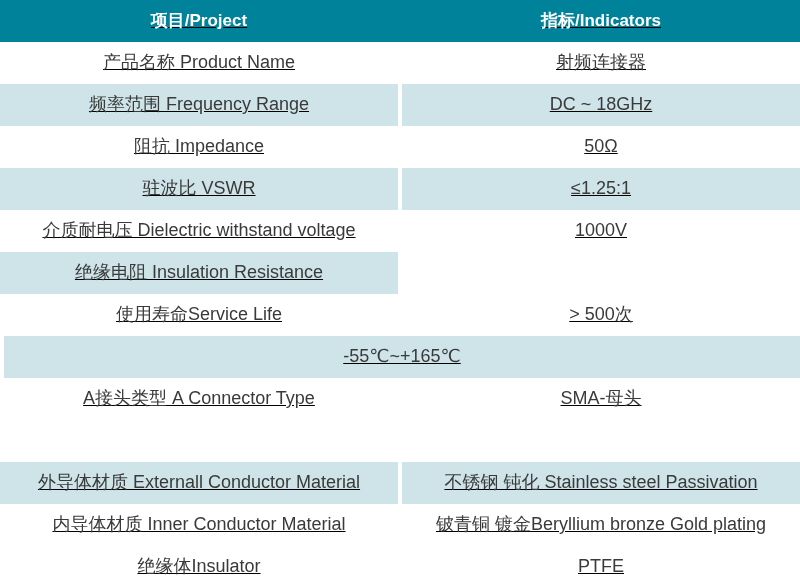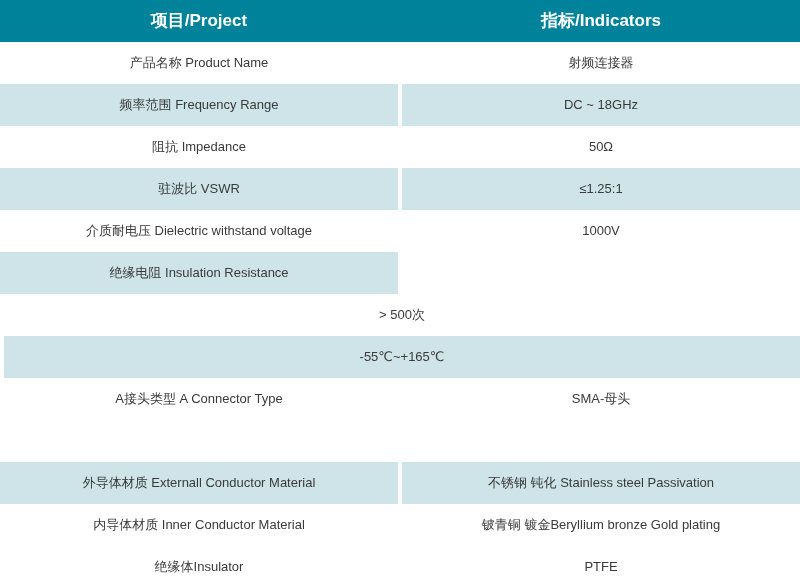--- a/index.html
+++ b/index.html
@@ -15,27 +15,28 @@
     width: 800px;
     height: 588px;
     display: flex;
     flex-direction: column;
   }
   .row {
     display: flex;
     flex: 0 0 42px;
     height: 42px;
     background: var(--row-bg, #ffffff);
+    text-decoration: underline;
   }
   .cell {
     display: flex;
     align-items: center;
     justify-content: center;
     text-align: center;
-    font-size: 13px;
+    font-size: 18px;
     color: var(--text-color, #3a3a3a);
     line-height: 1.1;
     white-space: nowrap;
   }
   .cell.left  { width: 398px; }
   .gutter     { width: 4px; flex: 0 0 4px; }
   .cell.right { flex: 1; }
   
   .row.alt .cell { background: var(--row-alt-bg, #cee4e9); }
   
@@ -80,20 +81,21 @@
       <div class="row">
         <div class="cell left">介质耐电压 Dielectric withstand voltage</div>
         <div class="gutter"></div>
         <div class="cell right">1000V</div>
       </div>
       <div class="row alt">
         <div class="cell left">绝缘电阻 Insulation Resistance</div>
         <div class="gutter"></div>
       </div>
       <div class="row">
+        <div class="cell left">使用寿命Service Life</div>
         <div class="gutter"></div>
         <div class="cell right">&gt; 500次</div>
       </div>
       <div class="row alt">
         <div class="gutter"></div>
         <div class="cell right">-55℃~+165℃</div>
       </div>
       <div class="row">
         <div class="cell left">A接头类型 A Connector Type</div>
         <div class="gutter"></div>

